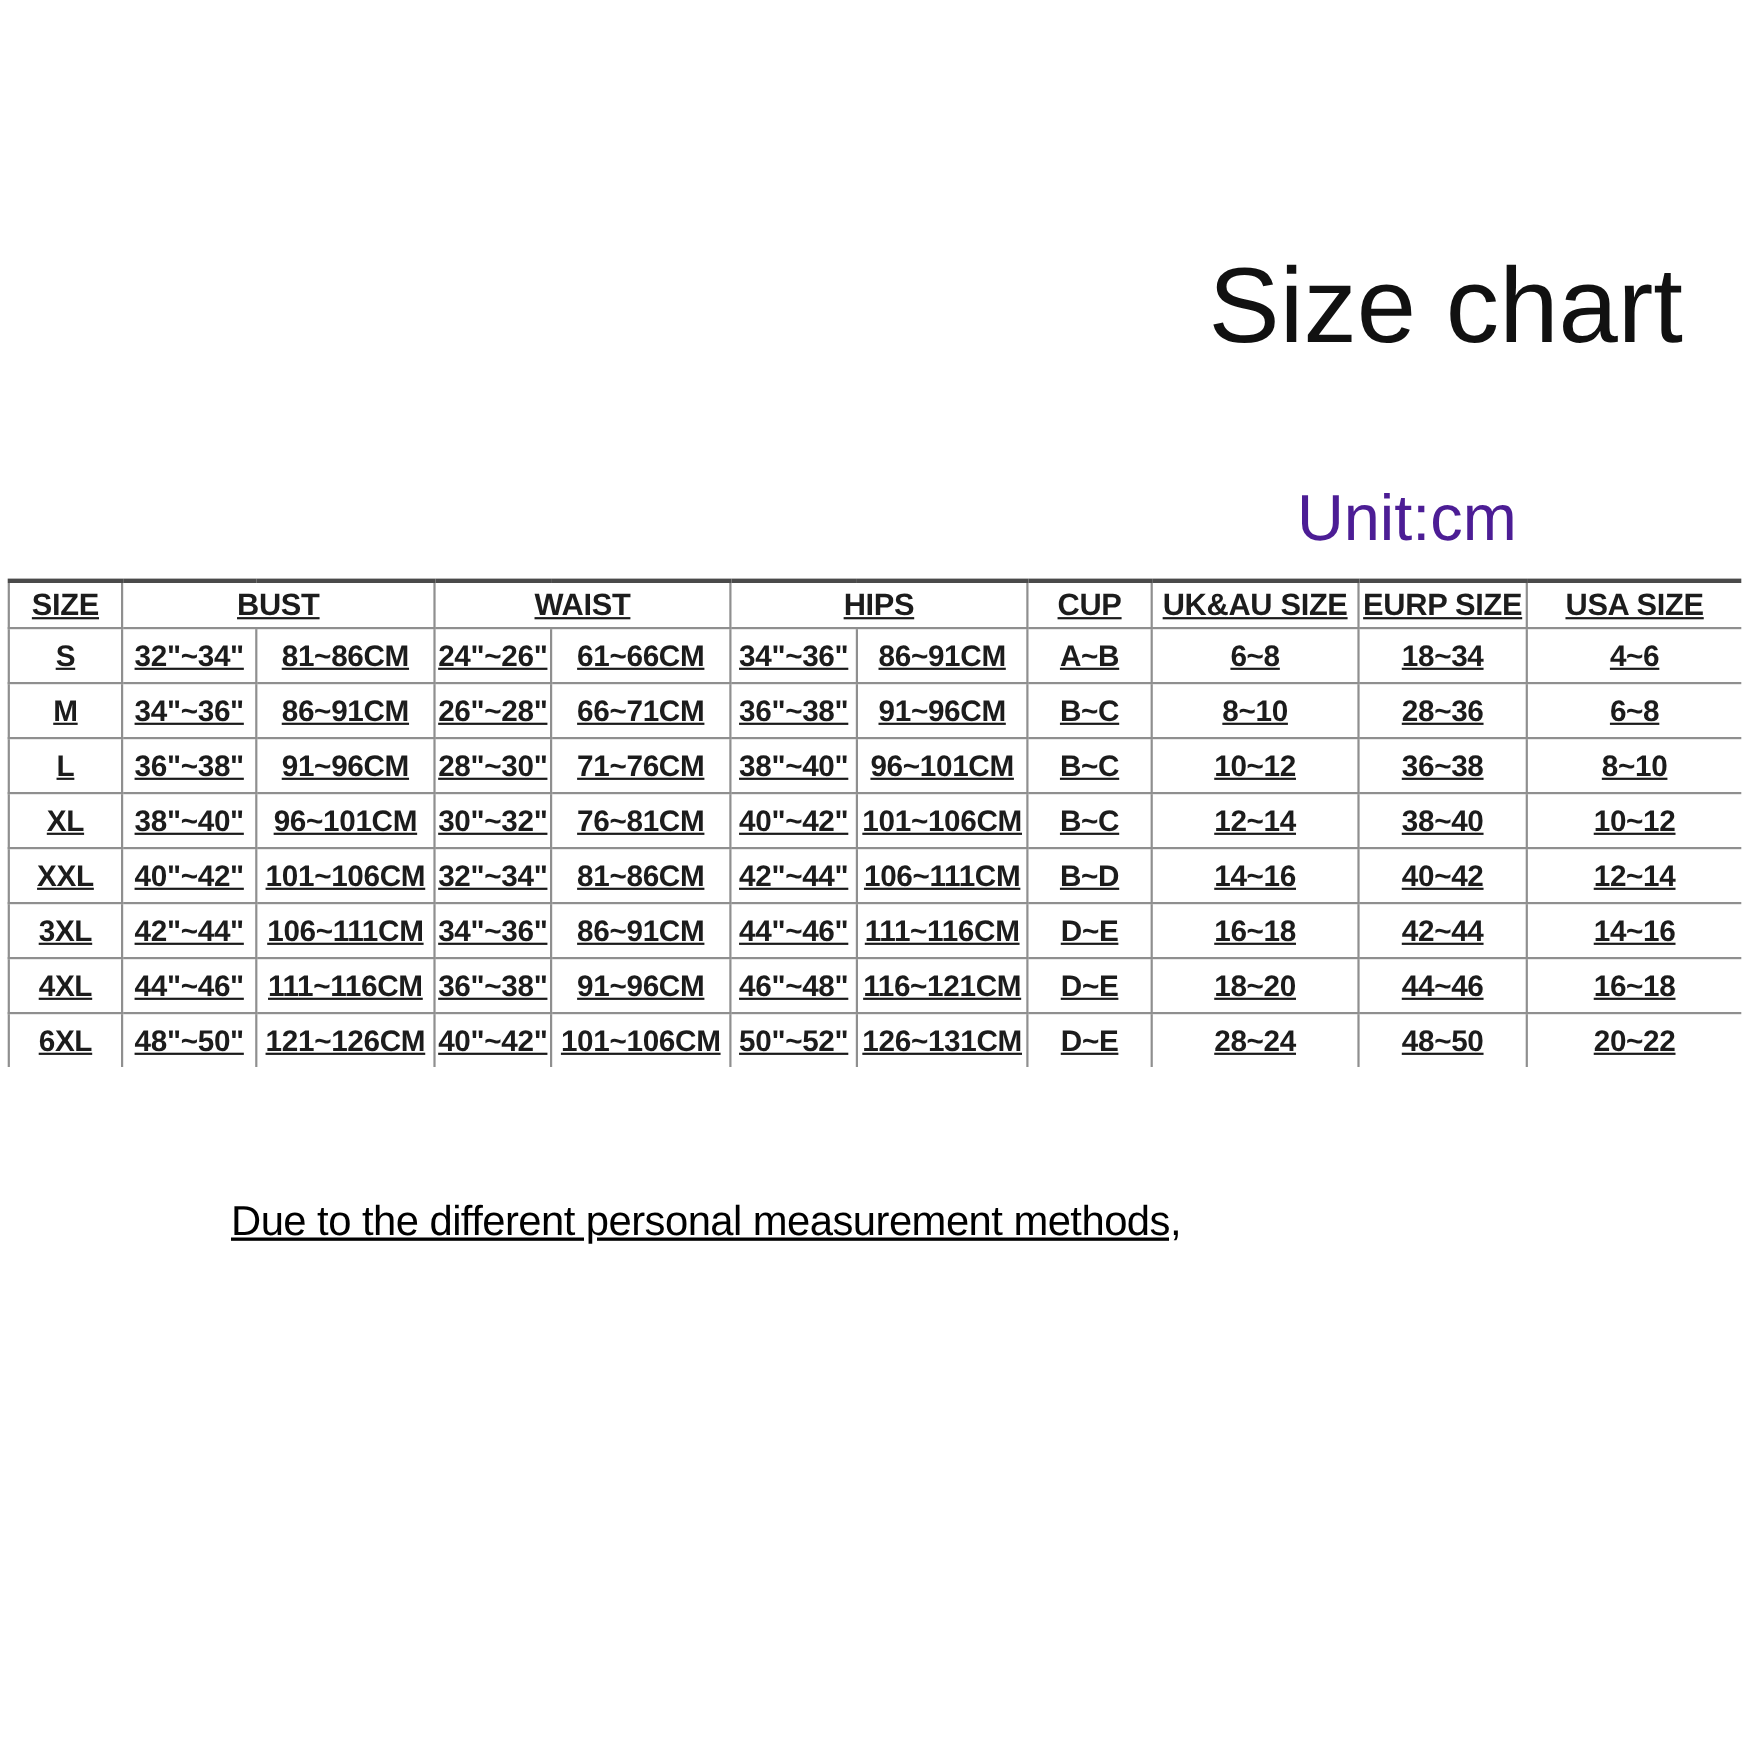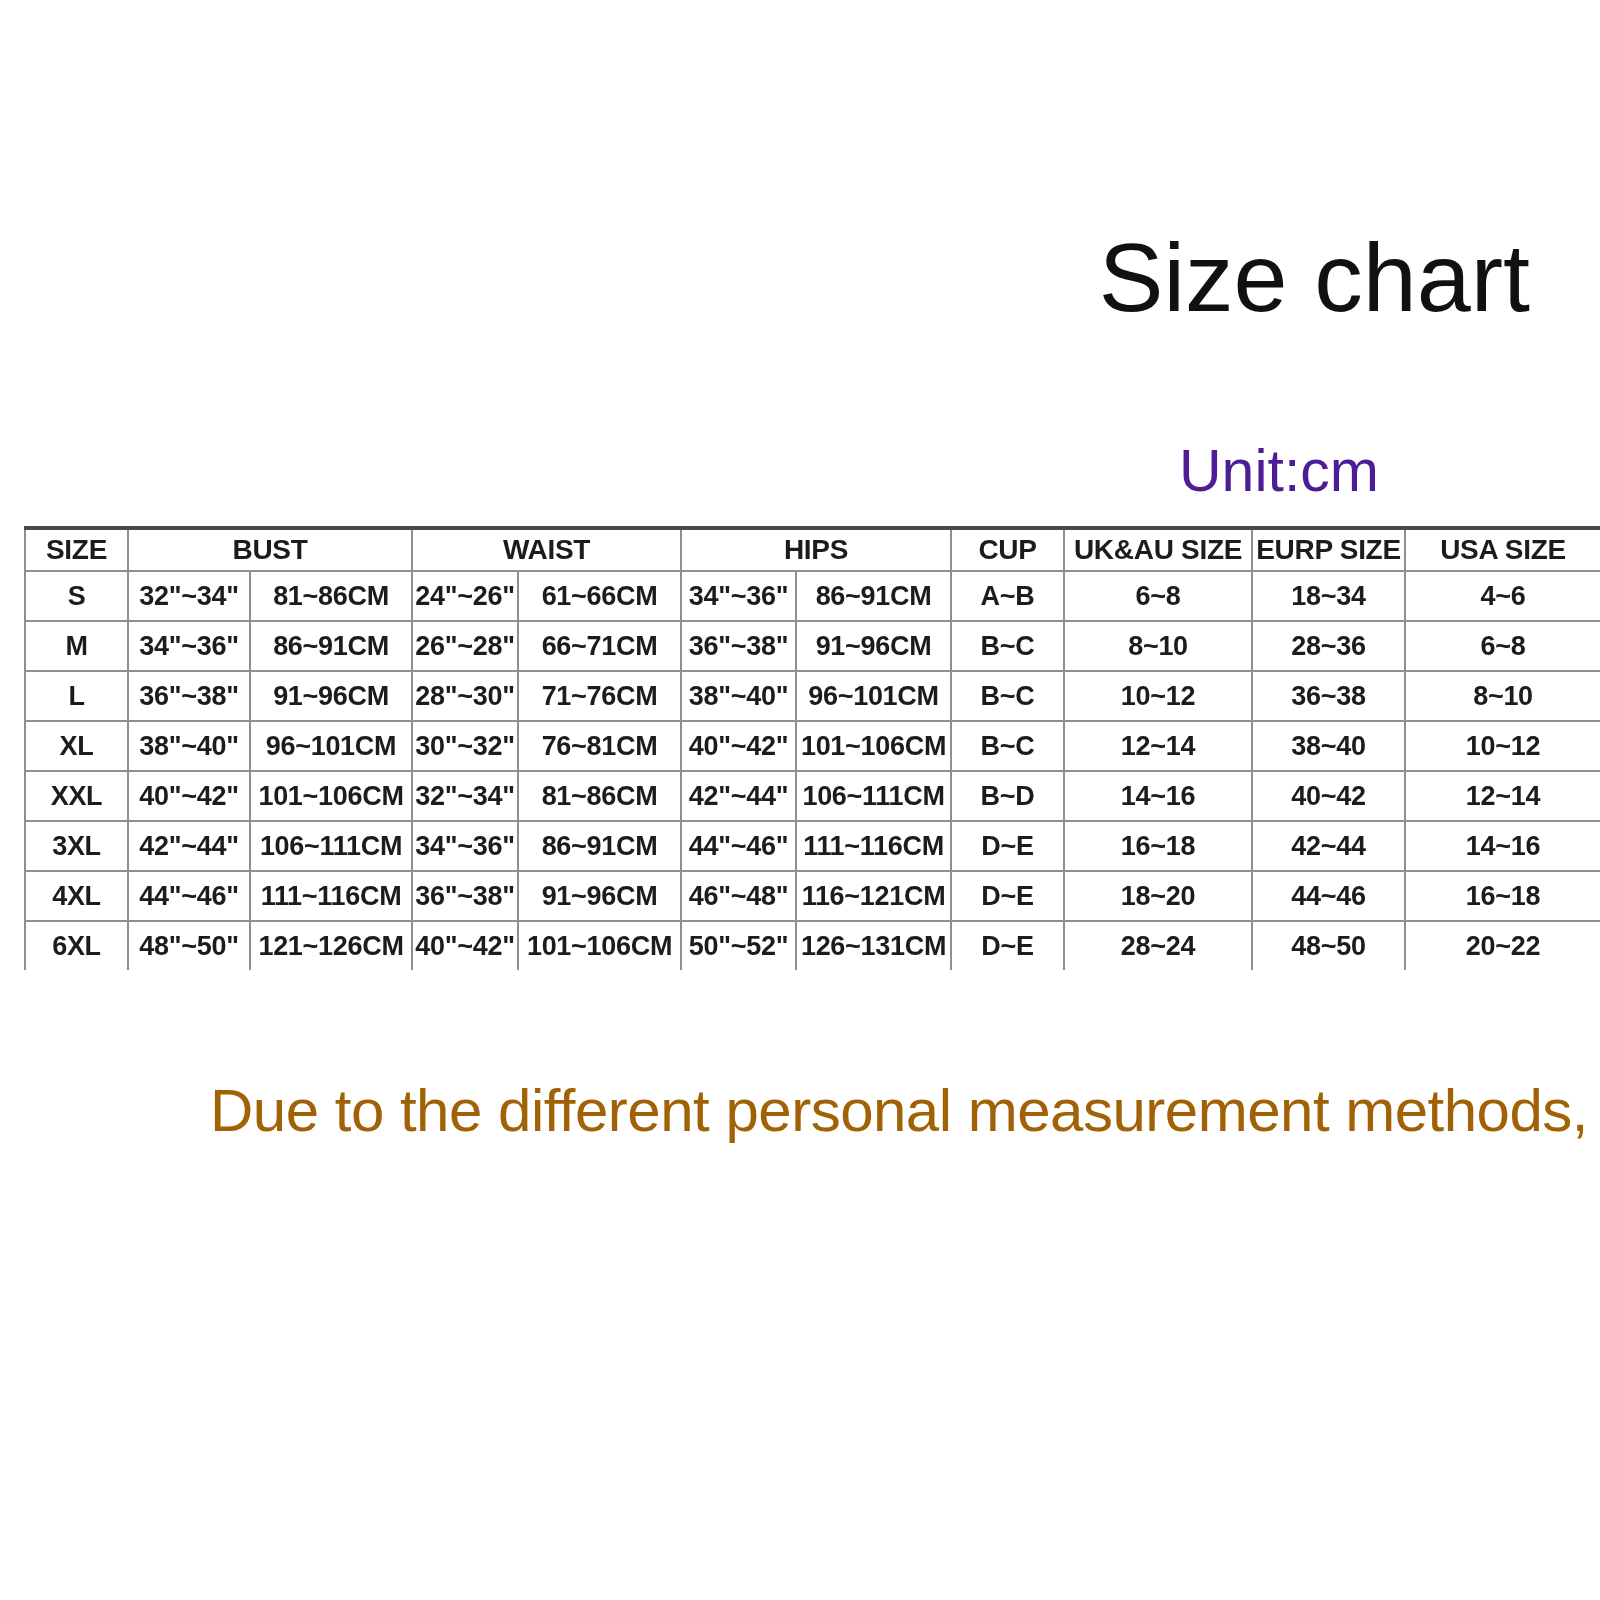--- a/index.html
+++ b/index.html
@@ -32,24 +32,25 @@
     left: 1155px;
     font-size: 59px;
     font-weight: 400;
     color: #4c1d95;
     white-space: nowrap;
     margin-left: 24px;
   }
   table.size-table {
     position: absolute;
     top: 526px;
-    left: 24px;
+    left: 7px;
     width: 1575px;
     table-layout: fixed;
     border-collapse: collapse;
+    text-decoration: underline;
   }
   .size-table th, .size-table td {
     border: 2px solid #8f8f8f;
     padding: 0;
     text-align: center;
     vertical-align: middle;
     white-space: nowrap;
     overflow: hidden;
     font-weight: 700;
     color: #1c1c1c;
@@ -64,26 +65,27 @@
     height: 48px;
     font-size: 27px;
   }
   
   .size-table tr > *:last-child { border-right: none; }
   .size-table tbody tr:last-child td { border-bottom: none; }
   .note {
     position: absolute;
     left: 210px;
     top: 1072px;
-    font-size: 60px;
+    font-size: 38px;
     line-height: 78px;
     font-weight: 400;
-    color: #a16207;
+    color: #000000;
     letter-spacing: -0.5px;
     white-space: nowrap;
+    text-decoration: underline;
   }
 </style>
 </head>
 <body>
 
 <div class="page-title">Size chart</div>
 
 <div class="unit-label">Unit:cm</div>
 
 <table class="size-table">

